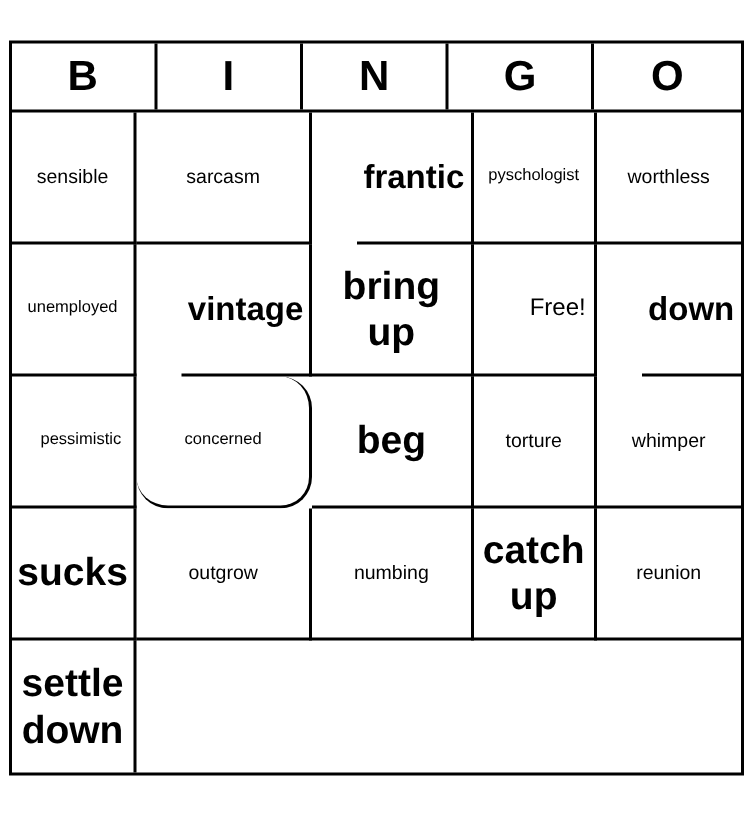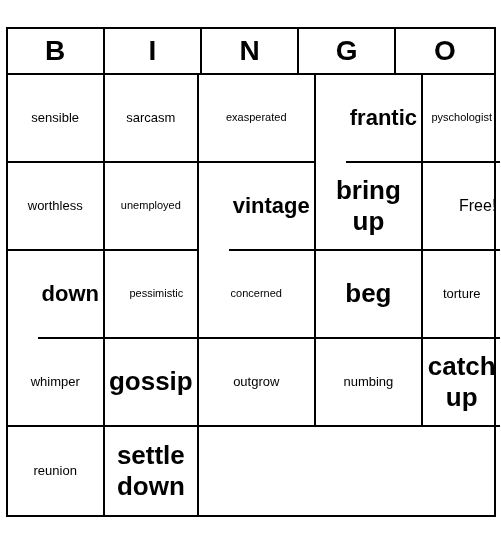--- a/index.html
+++ b/index.html
@@ -83,23 +83,20 @@
       <div class="bingo-header-cell">G</div>
       <div class="bingo-header-cell">O</div>
     </div>
   <div class="bingo-grid">
   <div class="bingo-cell">
         <span class="cell-text">sensible</span>
       </div>
       <div class="bingo-cell">
         <span class="cell-text">sarcasm</span>
       </div>
-      <div class="bingo-cell" style="font-size: 11px;">
-        <span class="cell-text">exasperated</span>
-      </div>
       <div class="bingo-cell large">
         <span class="cell-text">frantic</span>
       </div>
       <div class="bingo-cell" style="font-size: 11px; justify-content: center;">
         <span class="cell-text">pyschologist</span>
       </div>
       <div class="bingo-cell">
         <span class="cell-text">worthless</span>
       </div>
       <div class="bingo-cell" style="font-size: 11px;">
@@ -113,34 +110,34 @@
       </div>
       <div class="bingo-cell free">
         <span class="cell-text">Free!</span>
       </div>
       <div class="bingo-cell large">
         <span class="cell-text">down</span>
       </div>
       <div class="bingo-cell" style="font-size: 11px; padding-left: 15px;">
         <span class="cell-text">pessimistic</span>
       </div>
-      <div class="bingo-cell" style="font-size: 11px;">
+      <div class="bingo-cell" style="font-size: 11px; border-radius: 21px;">
         <span class="cell-text">concerned</span>
       </div>
       <div class="bingo-cell xlarge">
         <span class="cell-text">beg</span>
       </div>
       <div class="bingo-cell">
         <span class="cell-text">torture</span>
       </div>
       <div class="bingo-cell">
         <span class="cell-text">whimper</span>
       </div>
       <div class="bingo-cell xlarge">
-        <span class="cell-text">gossip</span>
+        <span class="cell-text">sucks</span>
       </div>
       <div class="bingo-cell">
         <span class="cell-text">outgrow</span>
       </div>
       <div class="bingo-cell">
         <span class="cell-text">numbing</span>
       </div>
       <div class="bingo-cell xlarge">
         <span class="cell-text">catch<br>up</span>
       </div>

